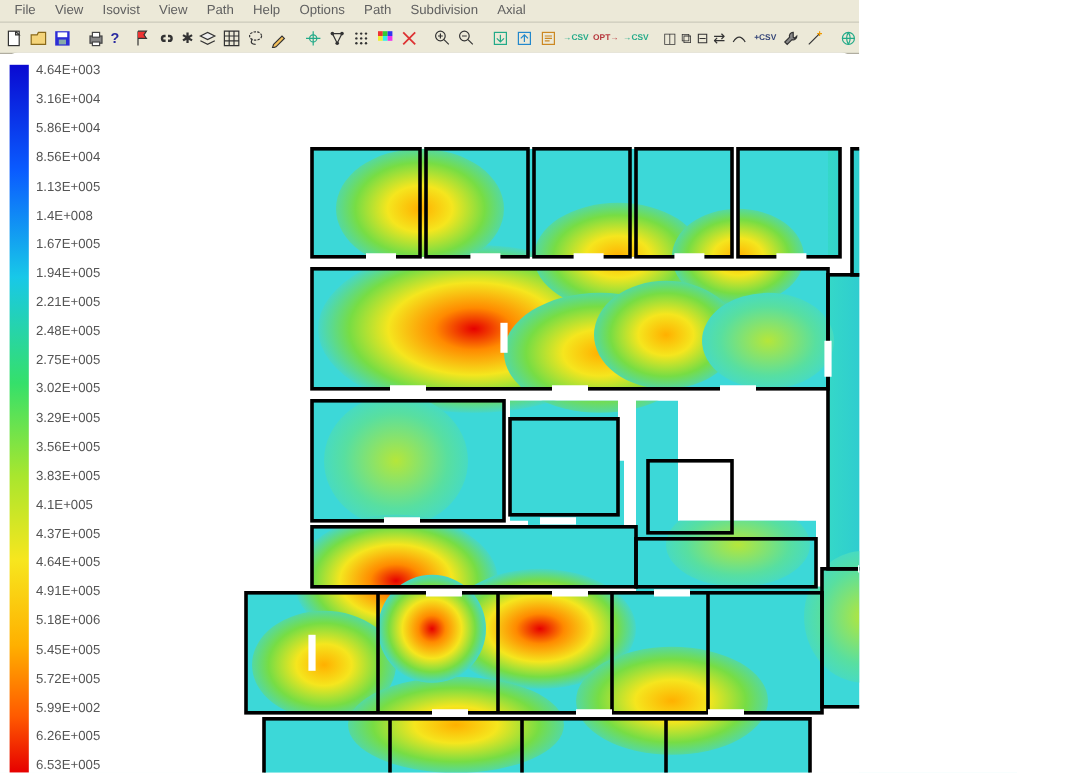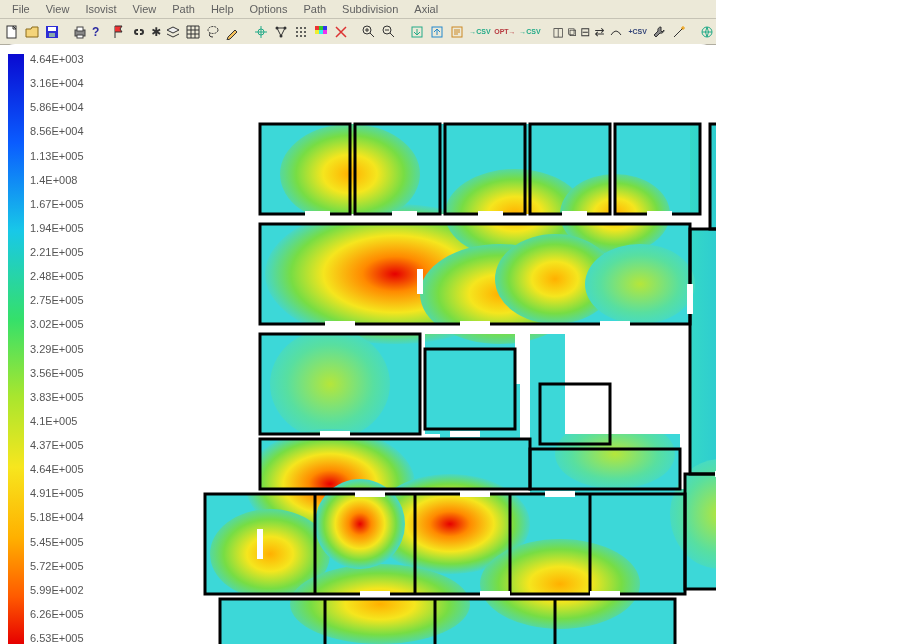--- a/index.html
+++ b/index.html
@@ -232,21 +232,21 @@
           <div>2.48E+005</div>
           <div>2.75E+005</div>
           <div>3.02E+005</div>
           <div>3.29E+005</div>
           <div>3.56E+005</div>
           <div>3.83E+005</div>
           <div>4.1E+005</div>
           <div>4.37E+005</div>
           <div>4.64E+005</div>
           <div>4.91E+005</div>
-          <div>5.18E+004</div>
+          <div>5.18E+006</div>
           <div>5.45E+005</div>
           <div>5.72E+005</div>
           <div>5.99E+002</div>
           <div>6.26E+005</div>
           <div>6.53E+005</div>
         </div>
     </div>
 
     <div class="canvas">
       <svg viewBox="0 0 720 570">

